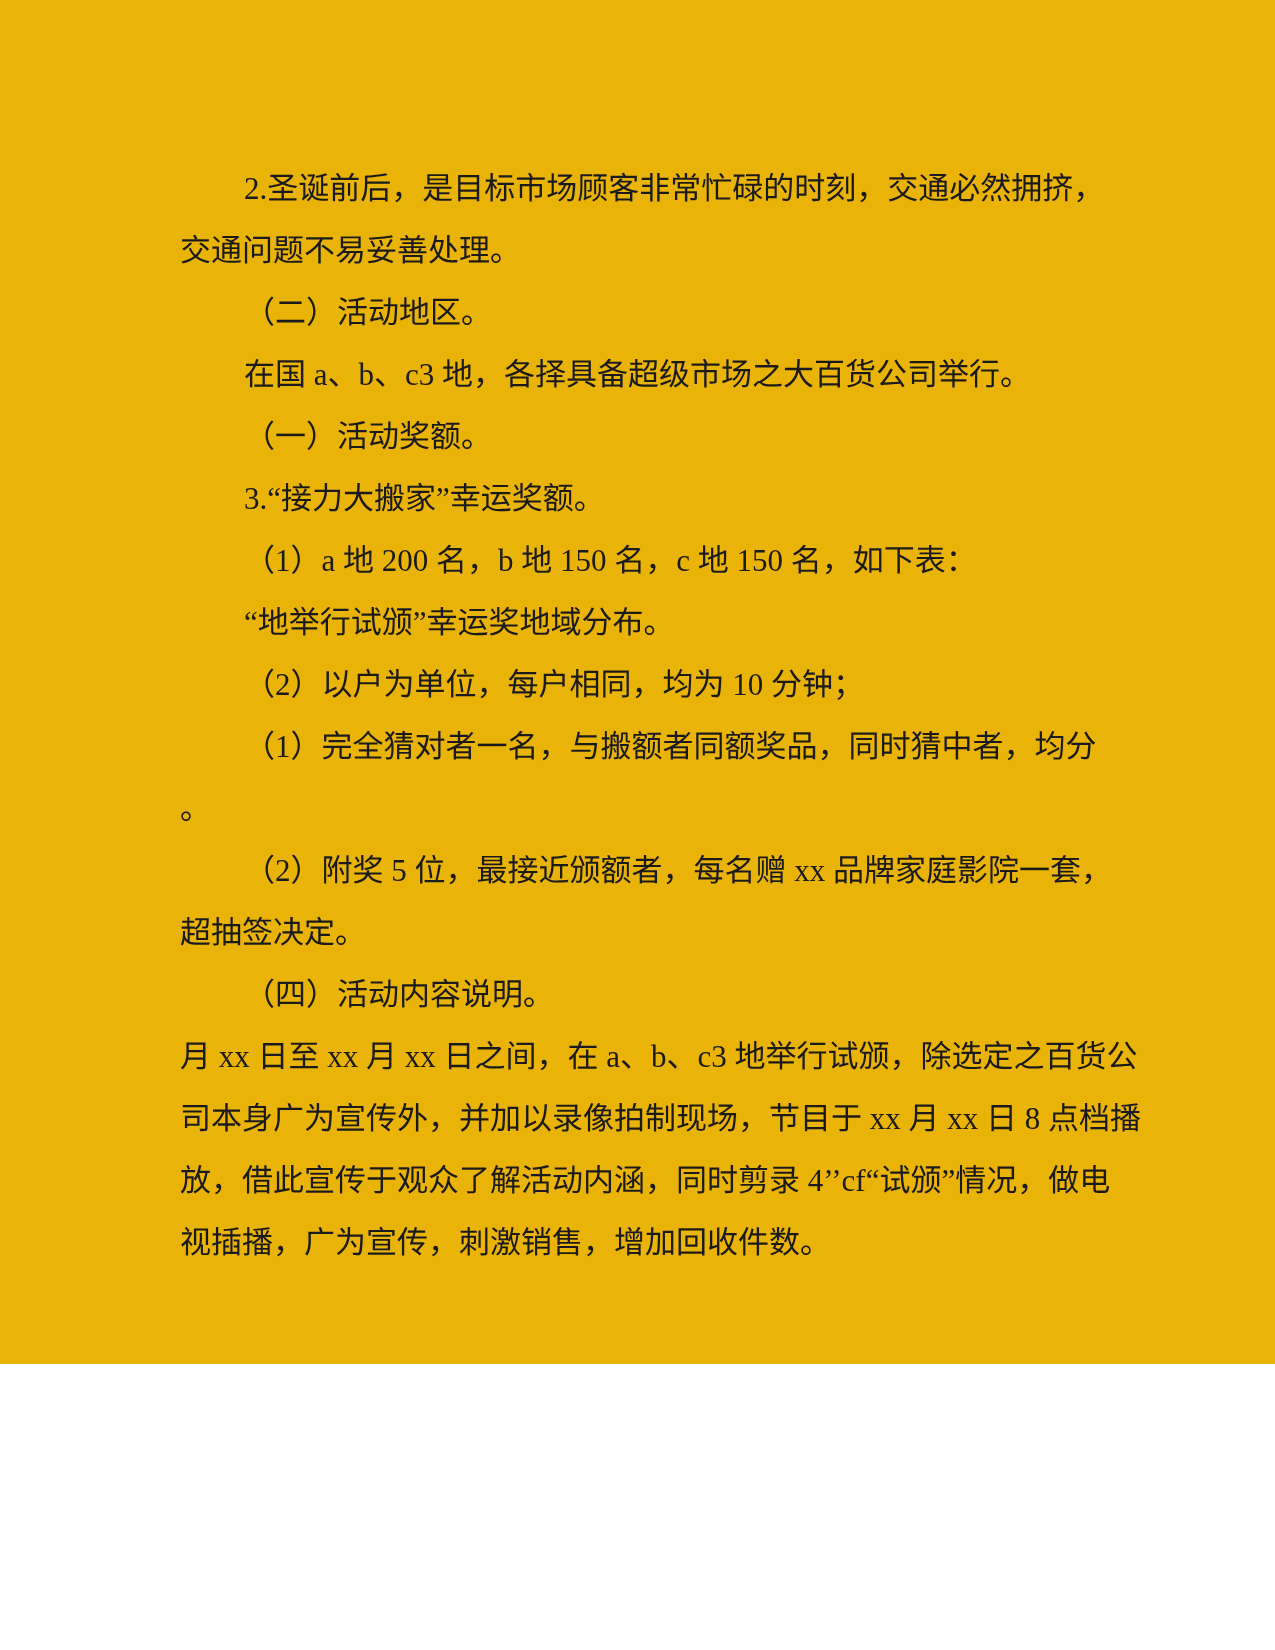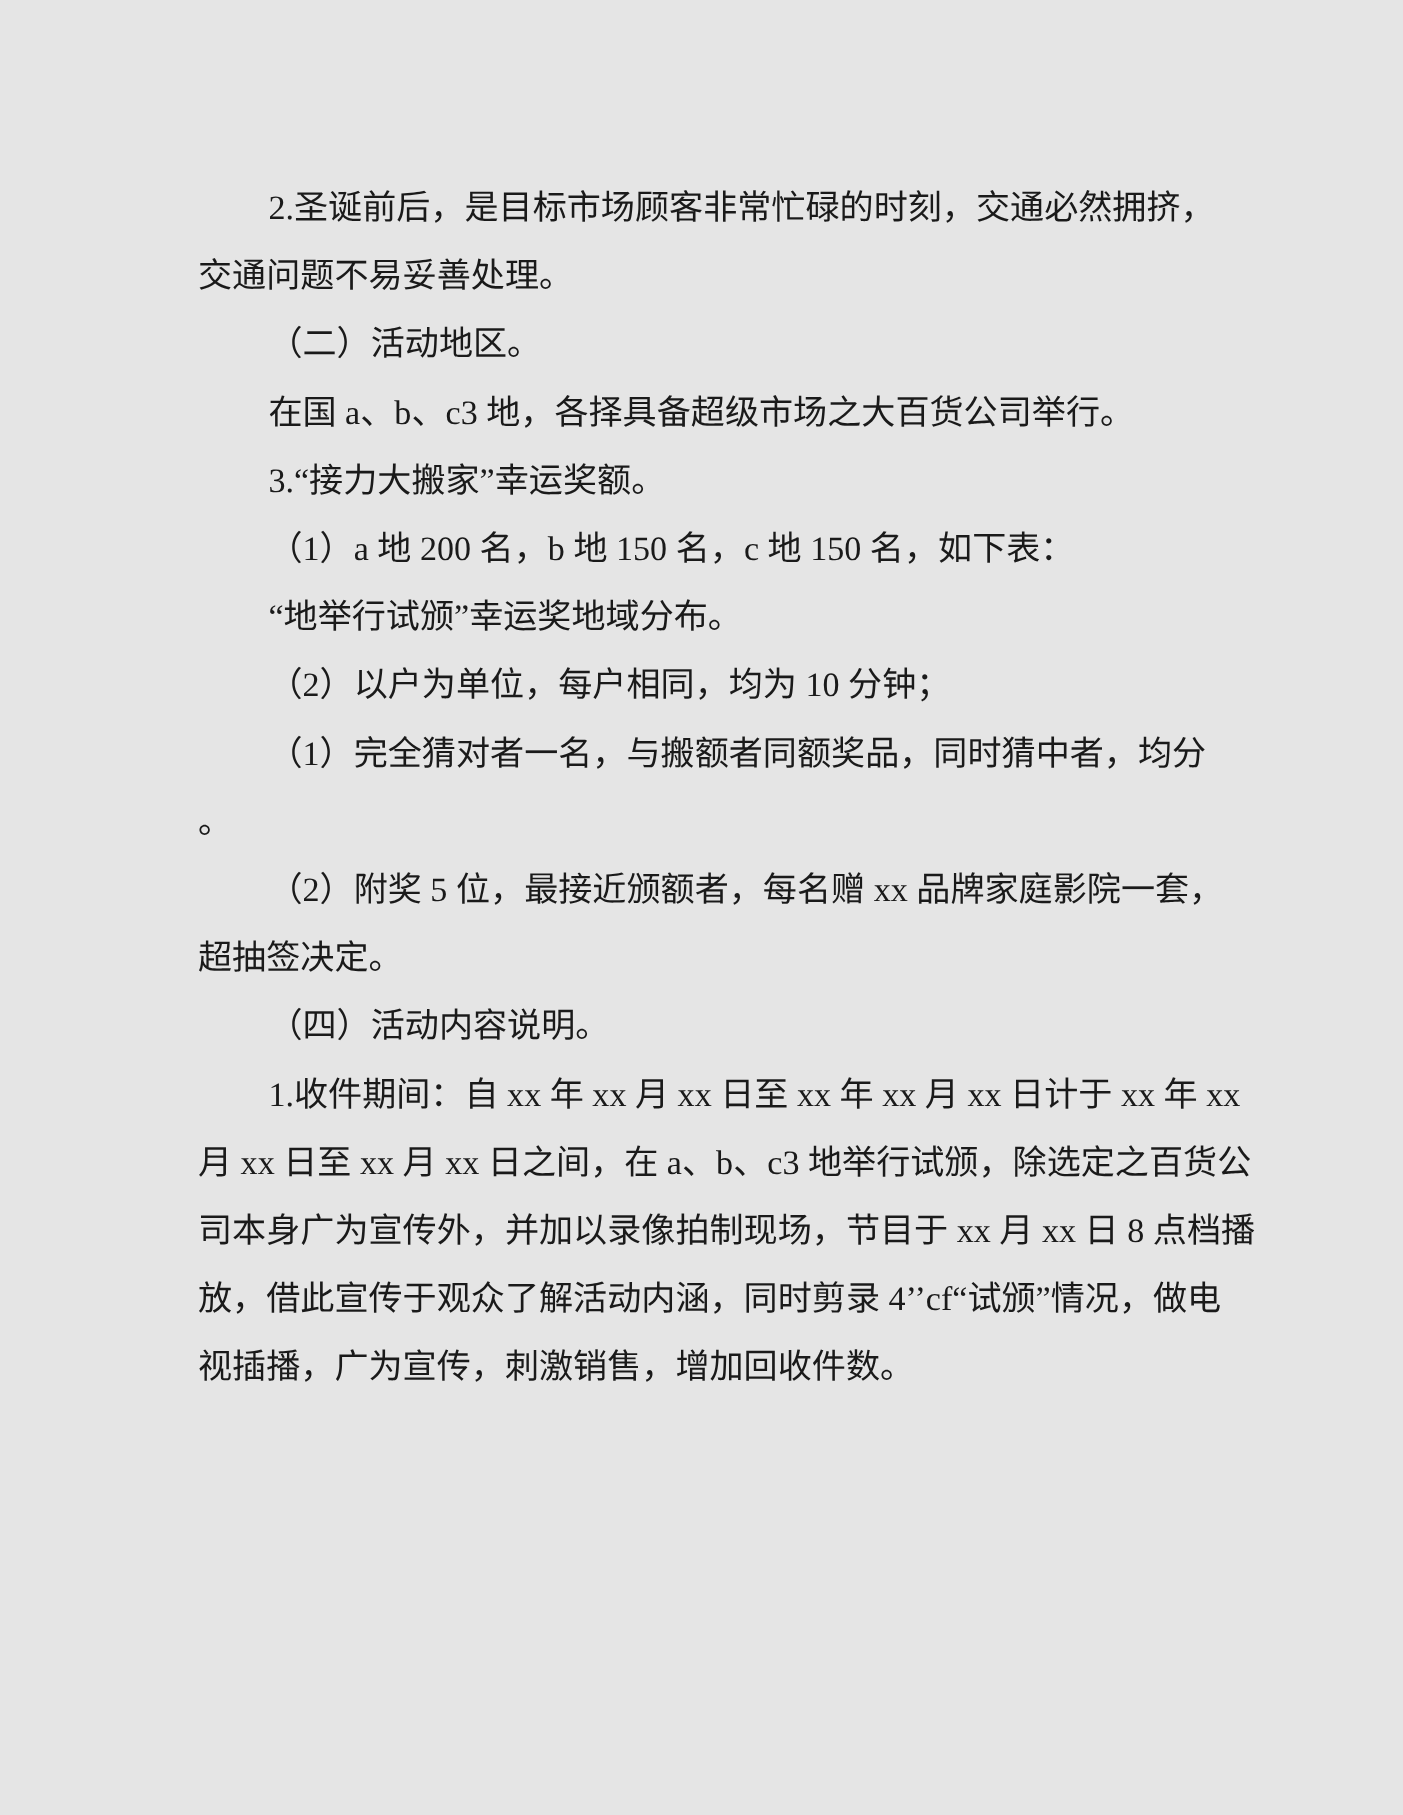--- a/index.html
+++ b/index.html
@@ -8,22 +8,22 @@
   }
   body {
     width: 1275px;
     height: 1650px;
     background: #ffffff;
     font-family: "Liberation Serif", "DejaVu Serif", serif;
   }
   .page {
     position: relative;
     width: 1275px;
-    height: 1650px;
-    background: #e5e5e5;
+    height: 1364px;
+    background: #eab308;
     overflow: hidden;
   }
   .doc {
     position: absolute;
     left: 180px;
     top: 158px;
     width: 930px;
     font-size: 31px;
     color: #1a1a1a;
     font-weight: 400;
@@ -39,28 +39,28 @@
 </style>
 </head>
 <body>
 
 <div class="page">
   <div class="doc" id="doc-body" style="color: rgb(26, 26, 26);">
       <div class="line indent">2.圣诞前后，是目标市场顾客非常忙碌的时刻，交通必然拥挤，</div>
       <div class="line">交通问题不易妥善处理。</div>
       <div class="line indent">（二）活动地区。</div>
       <div class="line indent">在国 a、b、c3 地，各择具备超级市场之大百货公司举行。</div>
+      <div class="line indent">（一）活动奖额。</div>
       <div class="line indent">3.“接力大搬家”幸运奖额。</div>
       <div class="line indent">（1）a 地 200 名，b 地 150 名，c 地 150 名，如下表：</div>
       <div class="line indent">“地举行试颁”幸运奖地域分布。</div>
       <div class="line indent">（2）以户为单位，每户相同，均为 10 分钟；</div>
       <div class="line indent">（1）完全猜对者一名，与搬额者同额奖品，同时猜中者，均分</div>
       <div class="line">。</div>
       <div class="line indent">（2）附奖 5 位，最接近颁额者，每名赠 xx 品牌家庭影院一套，</div>
       <div class="line">超抽签决定。</div>
       <div class="line indent">（四）活动内容说明。</div>
-      <div class="line indent">1.收件期间：自 xx 年 xx 月 xx 日至 xx 年 xx 月 xx 日计于 xx 年 xx</div>
       <div class="line">月 xx 日至 xx 月 xx 日之间，在 a、b、c3 地举行试颁，除选定之百货公</div>
       <div class="line">司本身广为宣传外，并加以录像拍制现场，节目于 xx 月 xx 日 8 点档播</div>
       <div class="line">放，借此宣传于观众了解活动内涵，同时剪录 4’’cf“试颁”情况，做电</div>
       <div class="line">视插播，广为宣传，刺激销售，增加回收件数。</div>
     </div>
 </div>
 
 </body></html>

